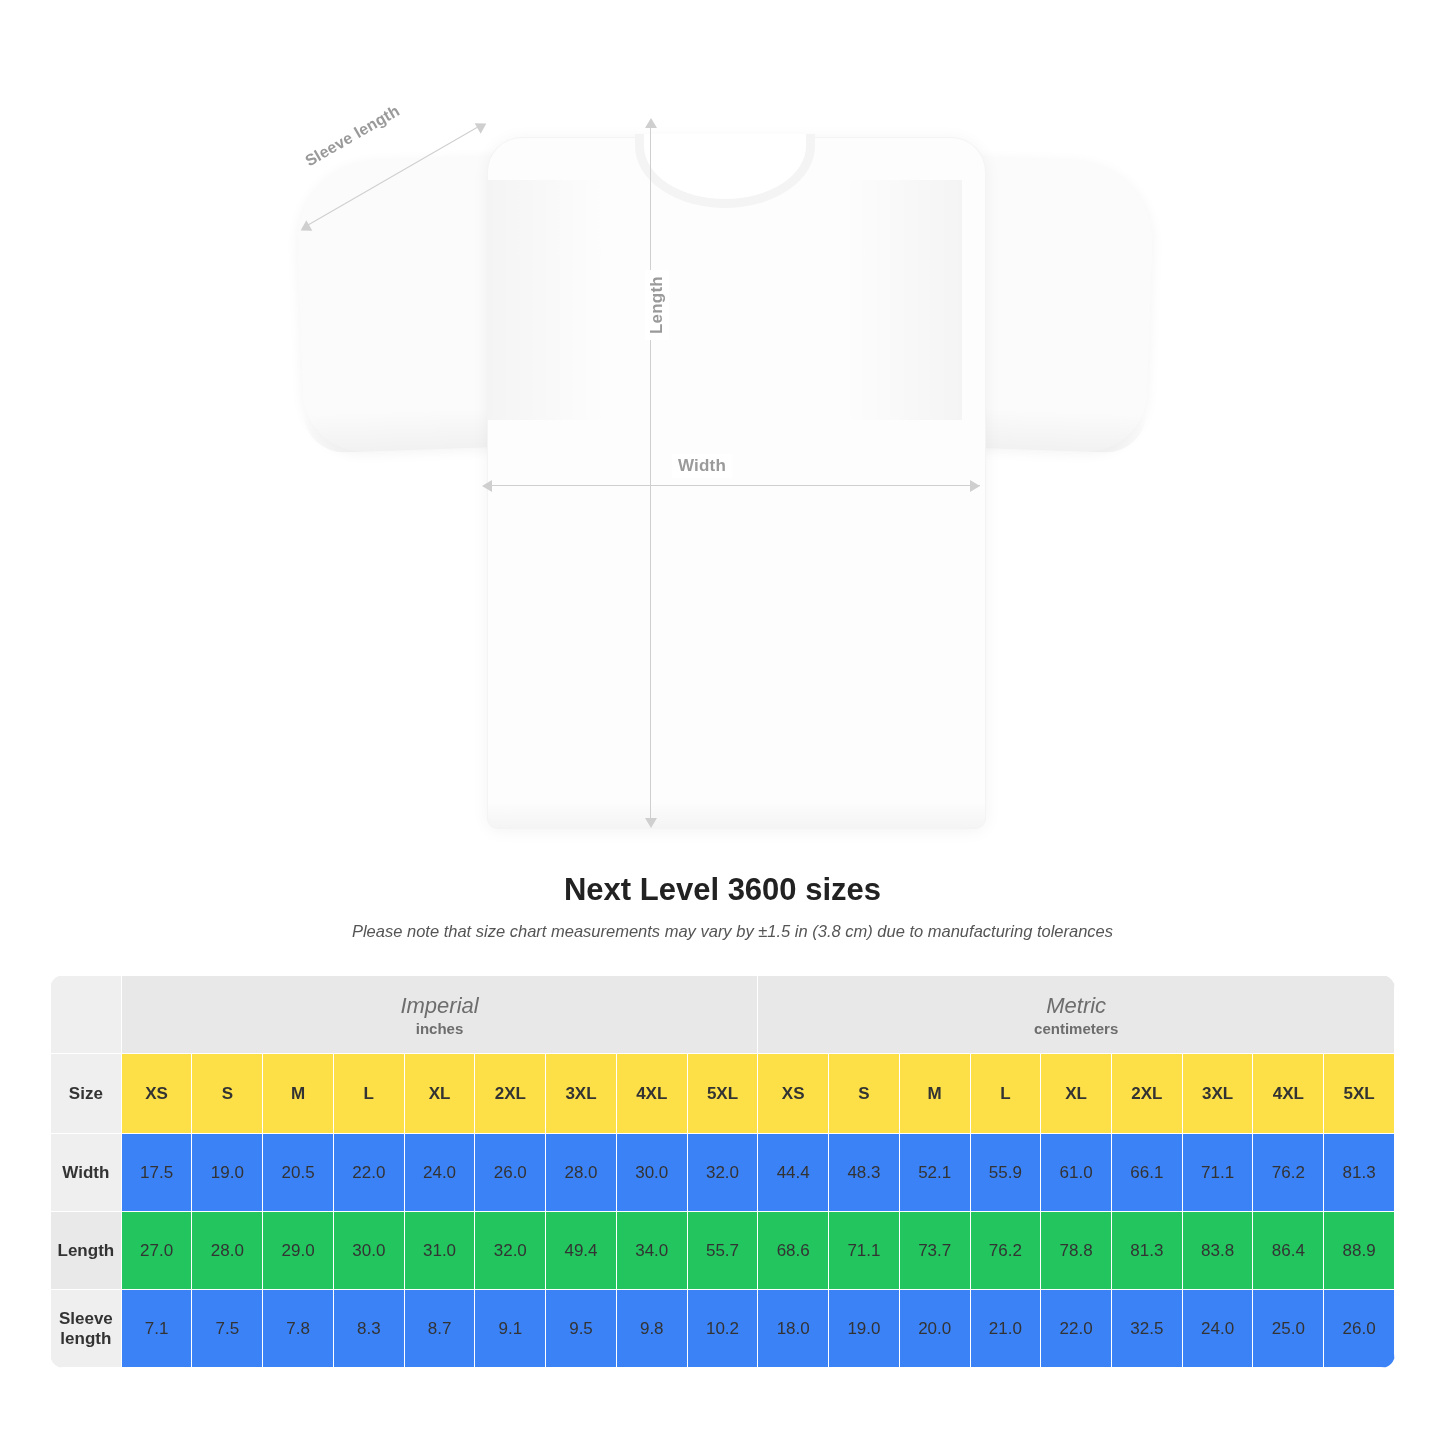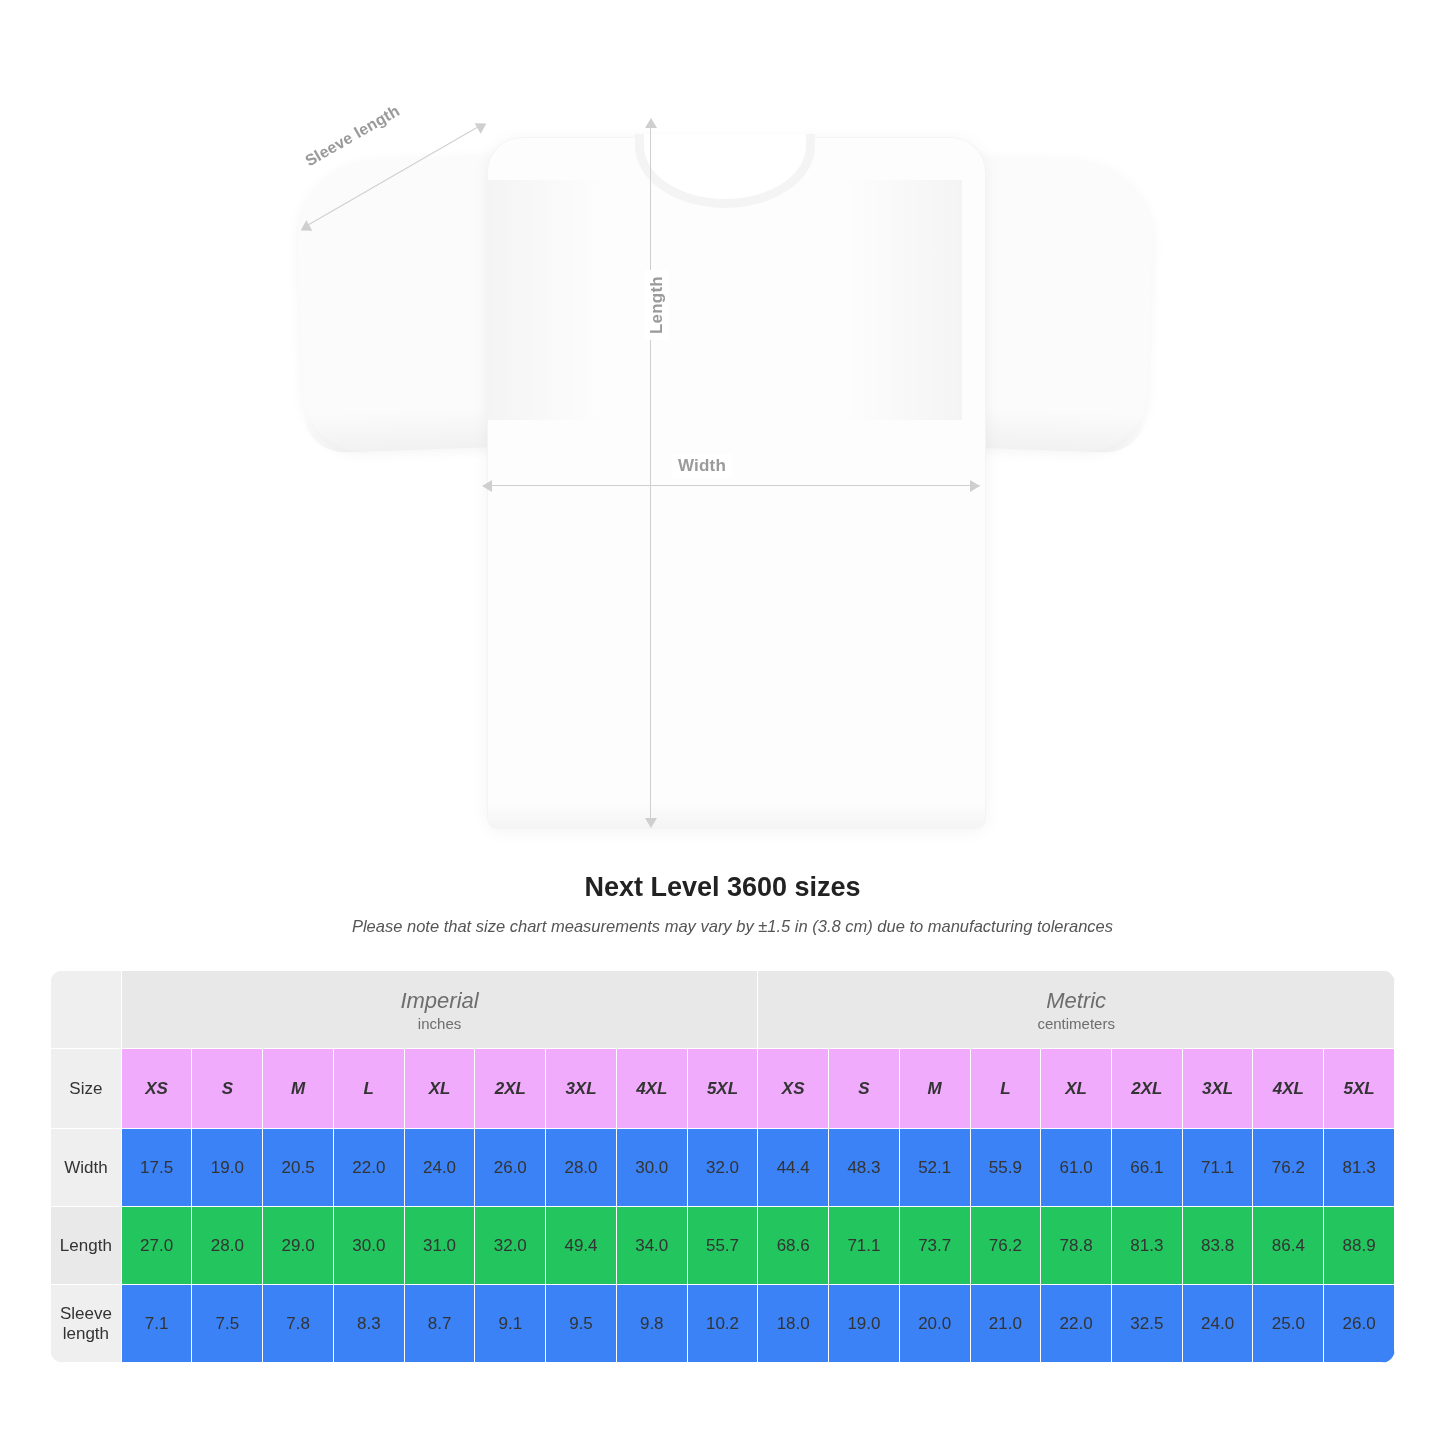--- a/index.html
+++ b/index.html
@@ -150,21 +150,21 @@
     background: #cfcfcf;
     transform: rotate(-30deg);
     transform-origin: left center;
   }
   .sleeve-ah-a { left: 300px; top: 222px; transform: rotate(-30deg); }
   .sleeve-ah-b { left: 477px; top: 120px; transform: rotate(-30deg); }
 
   
   .title-block { text-align: center; margin-top: 16px; }
   .chart-title {
-    font-size: 27px;
+    font-size: 31px;
     font-weight: bold;
     color: #222;
     margin: 17px 0 14px 0;
   }
   .chart-note {
     font-size: 16.5px;
     font-style: italic;
     color: #555;
     margin: 0;
     padding-left: 20px;
@@ -198,36 +198,35 @@
     font-size: 22px;
     font-style: italic;
     font-weight: normal;
     color: #6d6d6d;
     line-height: 1.25;
   }
   .sys-unit {
     font-size: 15px;
     color: #6d6d6d;
     font-style: normal;
-    font-weight: normal;
+    font-weight: bold;
   }
   .row-label {
     background: #efefef;
-    font-weight: normal;
+    font-weight: bold;
     color: #333;
     font-size: 17px;
     width: 170px;
   }
   .row-label.alt { background: #e9e9e9; }
   .hdr-cell {
-    background: #f0abfc;
+    background: #fde047;
     font-weight: bold;
     font-size: 17px;
     color: #333;
-    font-style: italic;
   }
   .cell { background: #3b82f6; }
   .cell.alt { background: #22c55e; }
   .corner { background: #efefef; }
   tr.r-size td { height: 80px; }
 </style>
 </head>
 <body>
 
 <div class="diagram">

